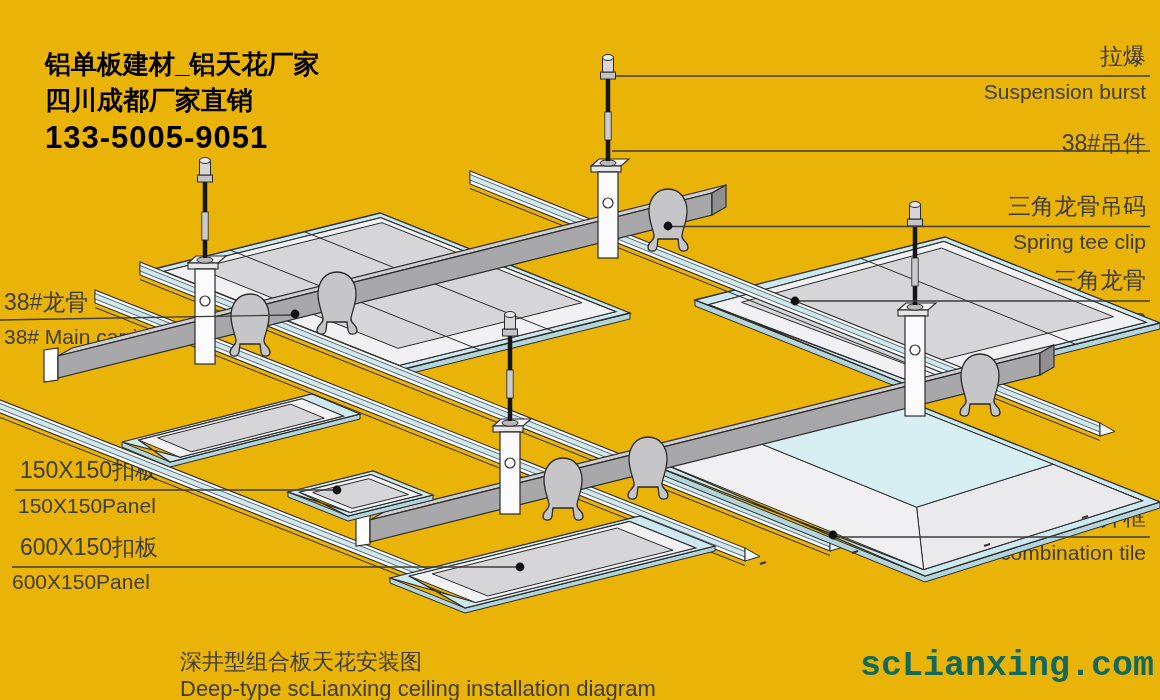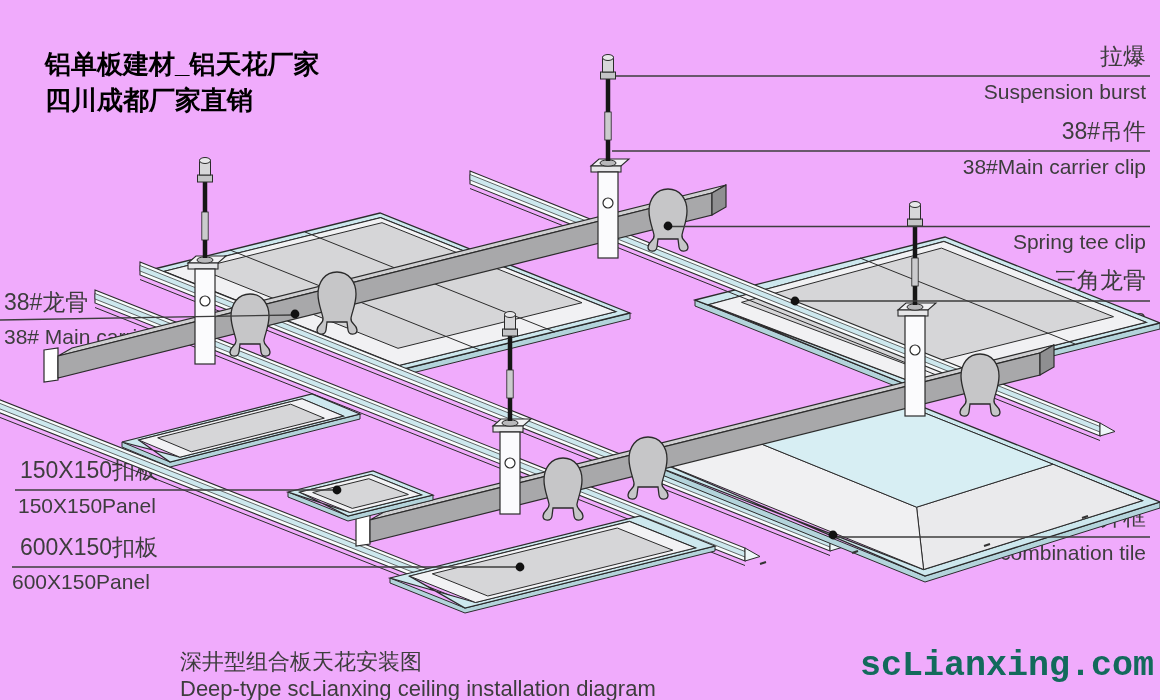--- a/index.html
+++ b/index.html
@@ -1,16 +1,16 @@
 <!DOCTYPE html>
 <html><head>
 <meta charset="utf-8">
 <style>
   html,body{margin:0;padding:0;background:#fff;}
-  .stage{position:relative;width:1160px;height:700px;background:#f0abfc;overflow:hidden;
+  .stage{position:relative;width:1160px;height:700px;background:#eab308;overflow:hidden;
          font-family:"Liberation Sans","DejaVu Sans",sans-serif;}
   .stage svg.diagram{position:absolute;left:0;top:0;z-index:2;pointer-events:none;}
   .lbl{position:absolute;z-index:1;color:#3d3d3d;white-space:nowrap;line-height:1.25;}
   .cn{font-size:23px;}
   .en{font-size:21px;}
   .rl{right:14px;text-align:left;}
   .header{position:absolute;left:45px;top:46px;z-index:1;color:#000;font-weight:bold;white-space:nowrap;}
   .header .h-line{font-size:26px;line-height:36px;}
   .header .h-phone{font-size:31px;line-height:40px;letter-spacing:1px;}
   .caption{position:absolute;left:180px;top:648px;width:880px;z-index:1;color:#3d3d3d;}
@@ -20,28 +20,29 @@
              font-size:35px;font-weight:bold;letter-spacing:0px;font-family:Liberation Mono, monospace;}
 </style>
 </head>
 <body>
 
 <div class="stage">
 
   <div class="header">
     <div class="h-line">铝单板建材_铝天花厂家</div>
     <div class="h-line">四川成都厂家直销</div>
+    <div class="h-phone">133-5005-9051</div>
   </div>
 
   <div class="lbl rl cn" style="top:42px">拉爆</div>
   <div class="lbl rl en" style="top:79px">Suspension burst</div>
 
-  <div class="lbl rl cn" style="top:117px">38#吊件</div>
-  <div class="lbl rl en" style="top:154px">38#Main carrier clip</div>
-
+  <div class="lbl rl cn" style="top:129px">38#吊件</div>
+
+  <div class="lbl rl cn" style="top:192px">三角龙骨吊码</div>
   <div class="lbl rl en" style="top:229px">Spring tee clip</div>
 
   <div class="lbl rl cn" style="top:266px">三角龙骨</div>
   <div class="lbl rl en" style="top:304px">Spring tee</div>
 
   <div class="lbl rl cn" style="top:503px">深井框</div>
   <div class="lbl rl en" style="top:540px">Deep-type combination tile</div>
 
   <div class="lbl cn" style="left:4px;top:288px">38#龙骨</div>
   <div class="lbl en" style="left:4px;top:324px">38# Main carrier</div>

